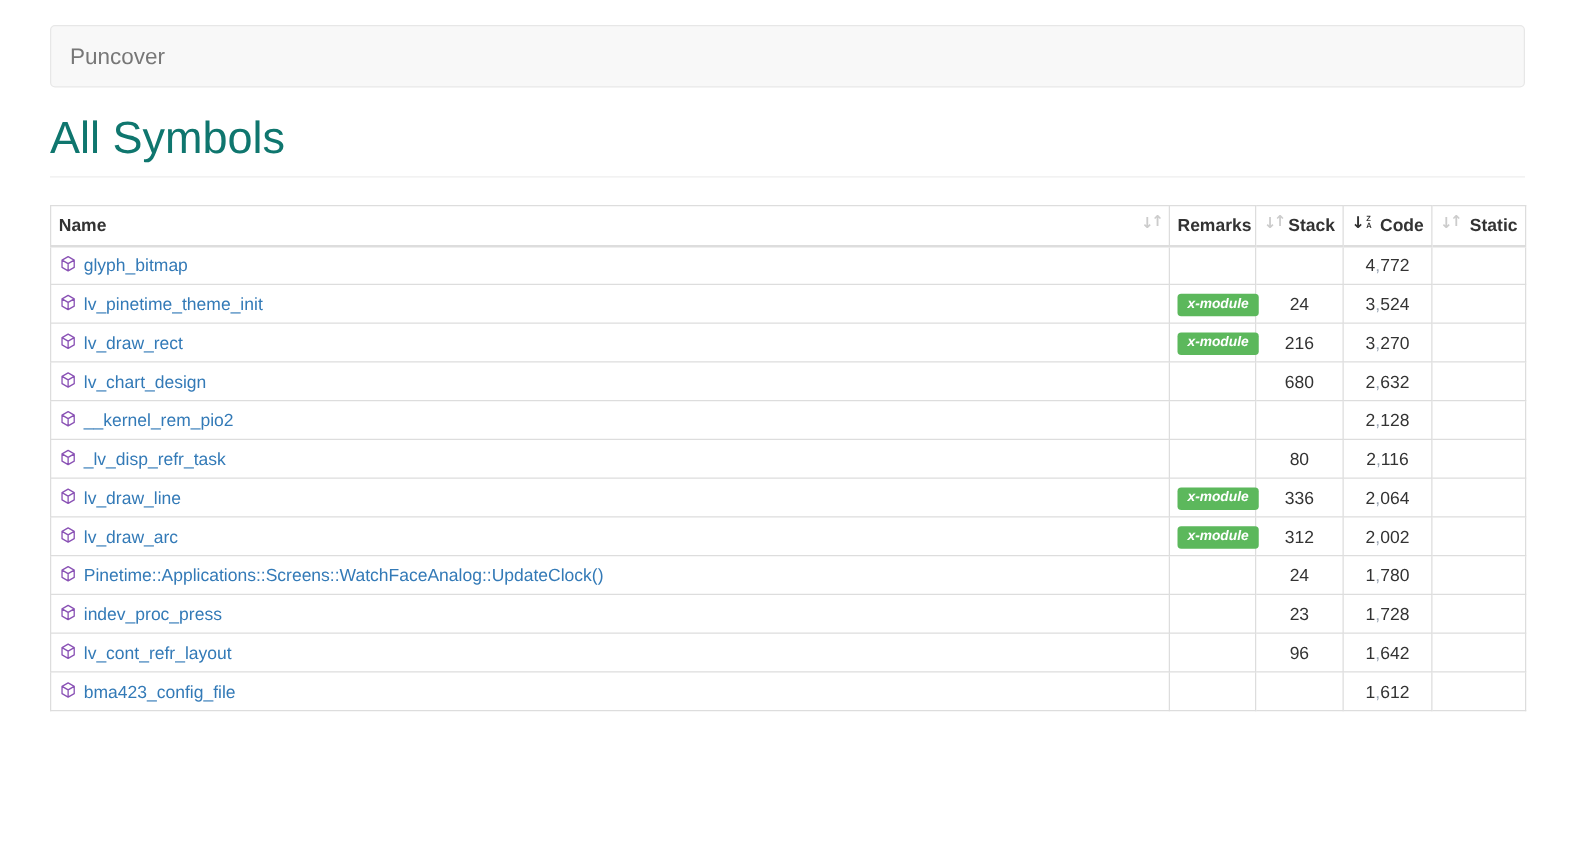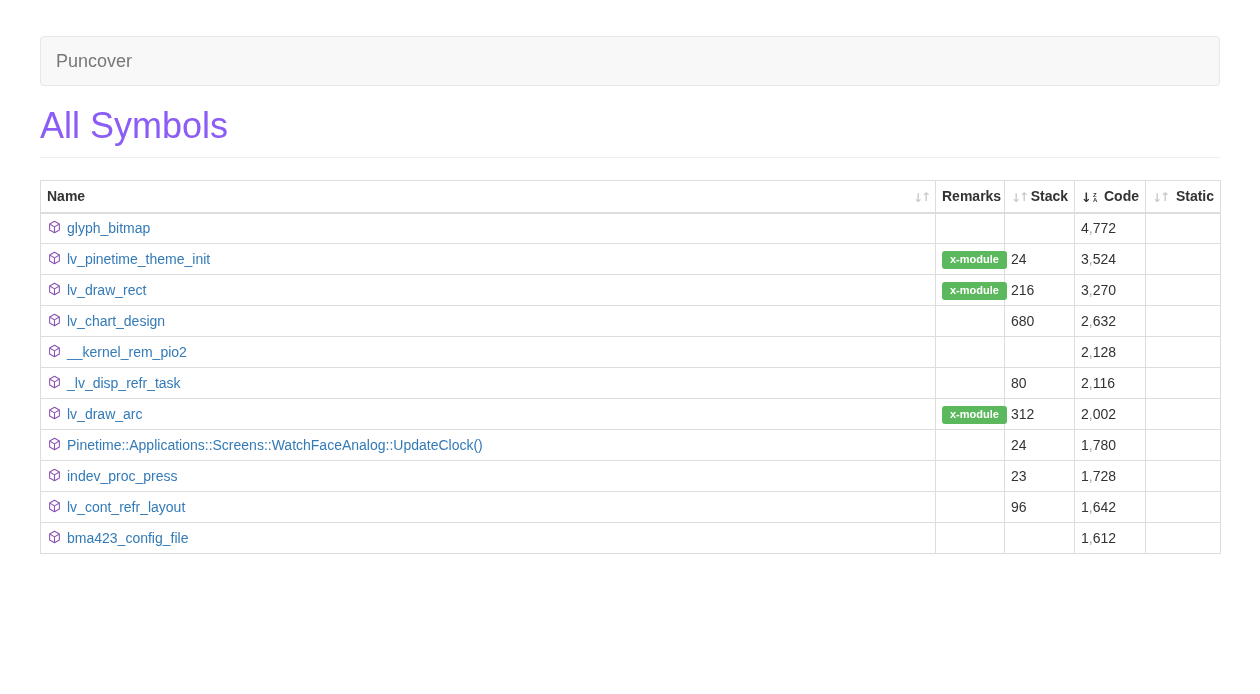--- a/index.html
+++ b/index.html
@@ -2,39 +2,39 @@
 <html><head>
 <meta charset="utf-8">
 <style>
   * { box-sizing: border-box; margin: 0; padding: 0; }
   html, body { background: #fff; }
   body {
     width: 1260px; height: 694px; overflow: hidden;
     font-family: "Liberation Sans", "DejaVu Sans", sans-serif;
     font-size: 14px; color: #333;
   }
-  .container { padding: 16px 40px; }
+  .container { padding: 0 40px; }
 
   
   .navbar {
     margin-top: 20px; height: 50px;
     background: var(--navbar-bg, #f8f8f8);
     border: 1px solid var(--navbar-border, #e7e7e7);
     border-radius: 4px;
     display: flex; align-items: center;
   }
   .navbar-brand {
     color: var(--brand-color, #777); font-size: 18px; text-decoration: none;
     padding: 0 15px; line-height: 48px; cursor: pointer;
   }
 
   
   h1.page-title {
     margin: 19px 0 10px; font-size: 36px; font-weight: 400;
-    color: #8b5cf6; letter-spacing: 0;
+    color: #0f766e; letter-spacing: 0;
   }
   hr.divider { border: none; border-top: 1px solid #eee; margin: 10px 0 0; }
 
   
   table.symbols {
     margin-top: 22px; width: 100%;
     border-collapse: collapse; table-layout: fixed;
     background: #fff;
   }
   .symbols th, .symbols td {
@@ -42,21 +42,21 @@
     vertical-align: middle;
   }
   .symbols thead th {
     border-bottom-width: 2px;
     font-weight: 700; color: #333;
     padding: 5px 6px; height: 32px;
     cursor: pointer; background: #fff; text-align: left;
   }
   .symbols tbody td { height: 31px; padding: 4px 6px; }
 
-  .th-flex { display: flex; align-items: flex-end; justify-content: space-between; }
+  .th-flex { display: flex; align-items: flex-start; justify-content: space-between; }
   .th-flex .lbl { white-space: nowrap; }
   th.th-remarks { cursor: default; padding-left: 3px; }
 
   
   .sort-icon { font-family: "DejaVu Sans", sans-serif; line-height: 1; white-space: nowrap; flex: 0 0 auto; }
   .sort-icon.unsorted { color: var(--sort-inactive, #ccc); font-size: 12px; letter-spacing: -2px; font-weight: 700; }
   .sort-icon.unsorted .up { position: relative; top: -1px; }
   .sort-icon.active { color: var(--sort-active, #333); font-size: 13px; font-weight: 700; display: inline-flex; align-items: center; }
   .sort-icon.active .za {
     display: inline-flex; flex-direction: column; justify-content: center;
@@ -64,30 +64,30 @@
     font-family: "Liberation Sans", sans-serif;
   }
 
   
   .name-cell { padding-left: 7px !important; white-space: nowrap; overflow: hidden; }
   .name-wrap { display: flex; align-items: flex-start; gap: 6px; }
   .cube-icon { display: inline-flex; flex: 0 0 auto; width: 13px; height: 14px; }
   .sym-link { color: var(--link-color, #337ab7); text-decoration: none; cursor: pointer; }
 
   
-  .remark-cell { text-align: left; }
+  .remark-cell { text-align: left; font-style: italic; }
   .xmodule-badge {
     display: inline-block;
     background: var(--badge-bg, #5cb85c); color: #fff;
     font-size: 11px; font-weight: 700; line-height: 1;
     padding: 3px 8px 4px; border-radius: 3px; white-space: nowrap;
   }
 
   
-  .num-cell { text-align: left; padding-right: 6px !important; color: #333; }
+  .num-cell { text-align: center; padding-right: 6px !important; color: #333; }
   .num-cell .sep { color: var(--sep-color, #9aa5b3); }
 </style>
 </head>
 <body style="--navbar-bg: #f8f8f8; --navbar-border: #e7e7e7; --brand-color: #777777; --link-color: #337ab7; --table-border: #dddddd; --badge-bg: #5cb85c; --sort-inactive: #cccccc; --sort-active: #333333; --sep-color: #9aa5b3;">
 
 <div class="container">
 
   <nav class="navbar">
     <a class="navbar-brand">Puncover</a>
   </nav>
@@ -245,20 +245,38 @@
       </span>
     </td>
     <td class="remark-cell">
       
     </td>
     <td class="num-cell">80</td>
     <td class="num-cell">2<span class="sep">,</span>116</td>
     <td class="num-cell"></td>
   </tr>
 
+  <tr>
+    <td class="name-cell">
+      <span class="name-wrap">
+        <span class="cube-icon">
+          <svg width="13" height="14" viewBox="0 0 16 16" fill="none">
+            <path d="M8 1 L14 4.4 V11.6 L8 15 L2 11.6 V4.4 Z M2 4.4 L8 7.9 L14 4.4 M8 7.9 V15" stroke="#8a52b5" stroke-width="1.3" stroke-linejoin="round" fill="none"></path>
+          </svg>
+        </span>
+        <a class="sym-link">lv_draw_line</a>
+      </span>
+    </td>
+    <td class="remark-cell">
+      <span class="xmodule-badge">x-module</span>
+    </td>
+    <td class="num-cell">336</td>
+    <td class="num-cell">2<span class="sep">,</span>064</td>
+    <td class="num-cell"></td>
+  </tr>
 
   <tr>
     <td class="name-cell">
       <span class="name-wrap">
         <span class="cube-icon">
           <svg width="13" height="14" viewBox="0 0 16 16" fill="none">
             <path d="M8 1 L14 4.4 V11.6 L8 15 L2 11.6 V4.4 Z M2 4.4 L8 7.9 L14 4.4 M8 7.9 V15" stroke="#8a52b5" stroke-width="1.3" stroke-linejoin="round" fill="none"></path>
           </svg>
         </span>
         <a class="sym-link">lv_draw_arc</a>

